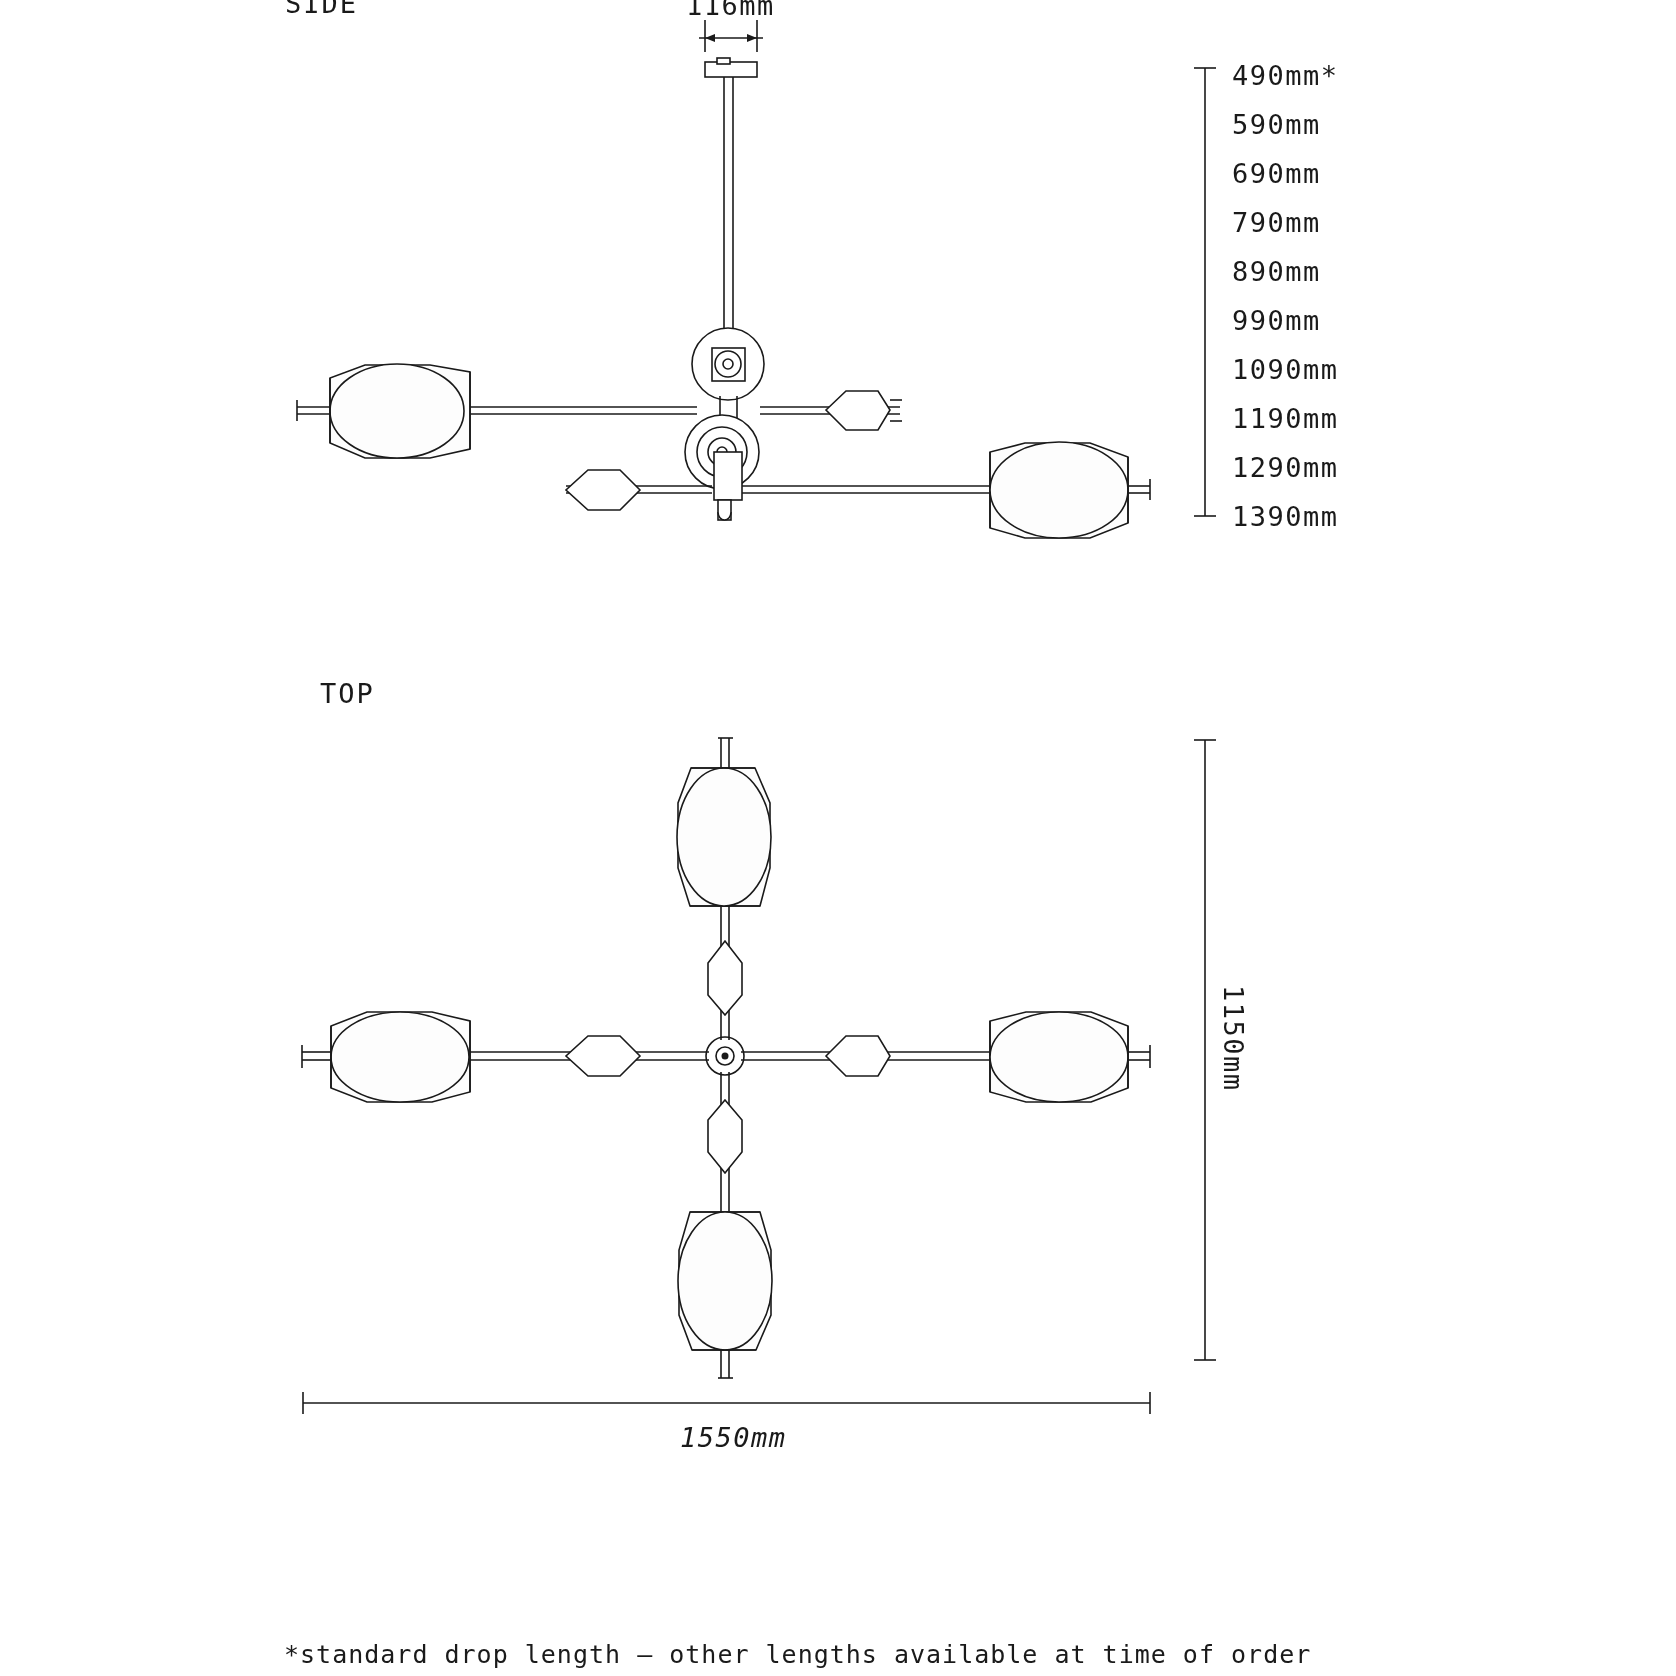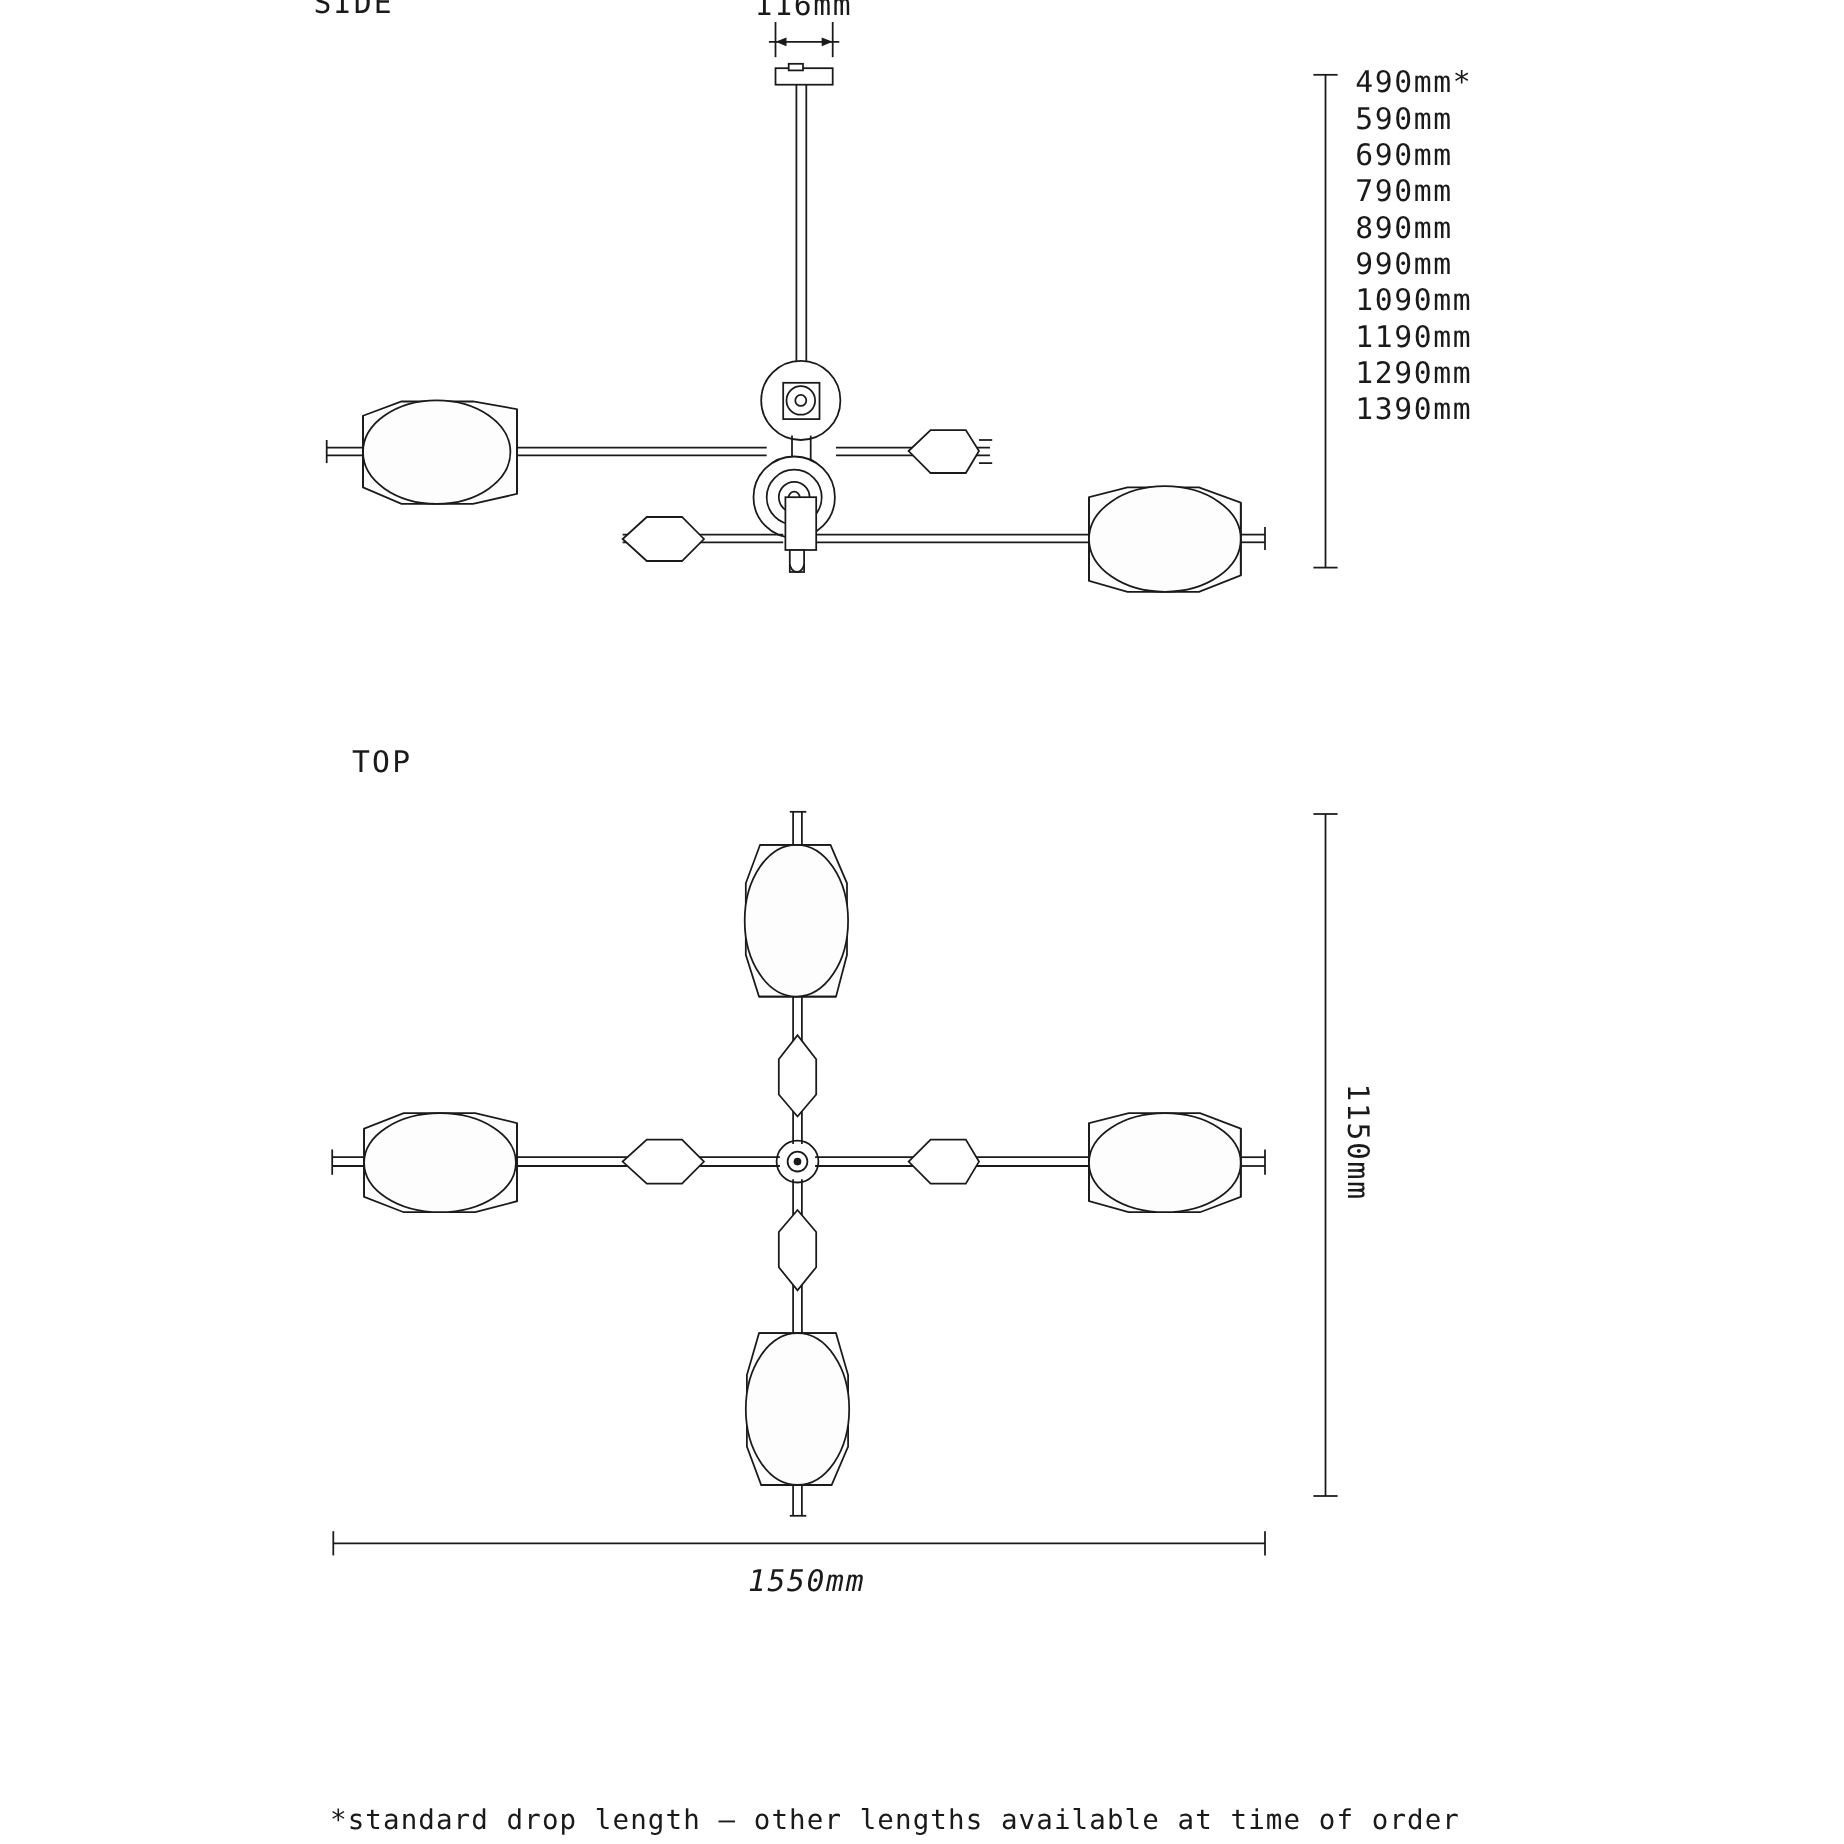--- a/index.html
+++ b/index.html
@@ -44,34 +44,34 @@
     letter-spacing: 1.5px;
     writing-mode: vertical-rl;
     white-space: nowrap;
   }
   .drawing {
     position: absolute;
     left: 0; top: 0;
   }
   .footer-note {
     position: absolute;
-    left: 300px;
+    left: 284px;
     top: 1640px;
     font-size: 25px;
     letter-spacing: 1px;
     color: #1a1a1a;
     white-space: nowrap;
   }
   .height-list {
     position: absolute;
     left: 1232px;
     top: 60px;
     display: flex;
     flex-direction: column;
-    gap: 2px;
+    gap: 18px;
   }
   .height-list .dim-label {
     position: relative;
     left: auto;
     top: auto;
   }
 </style>
 </head>
 <body>
 

